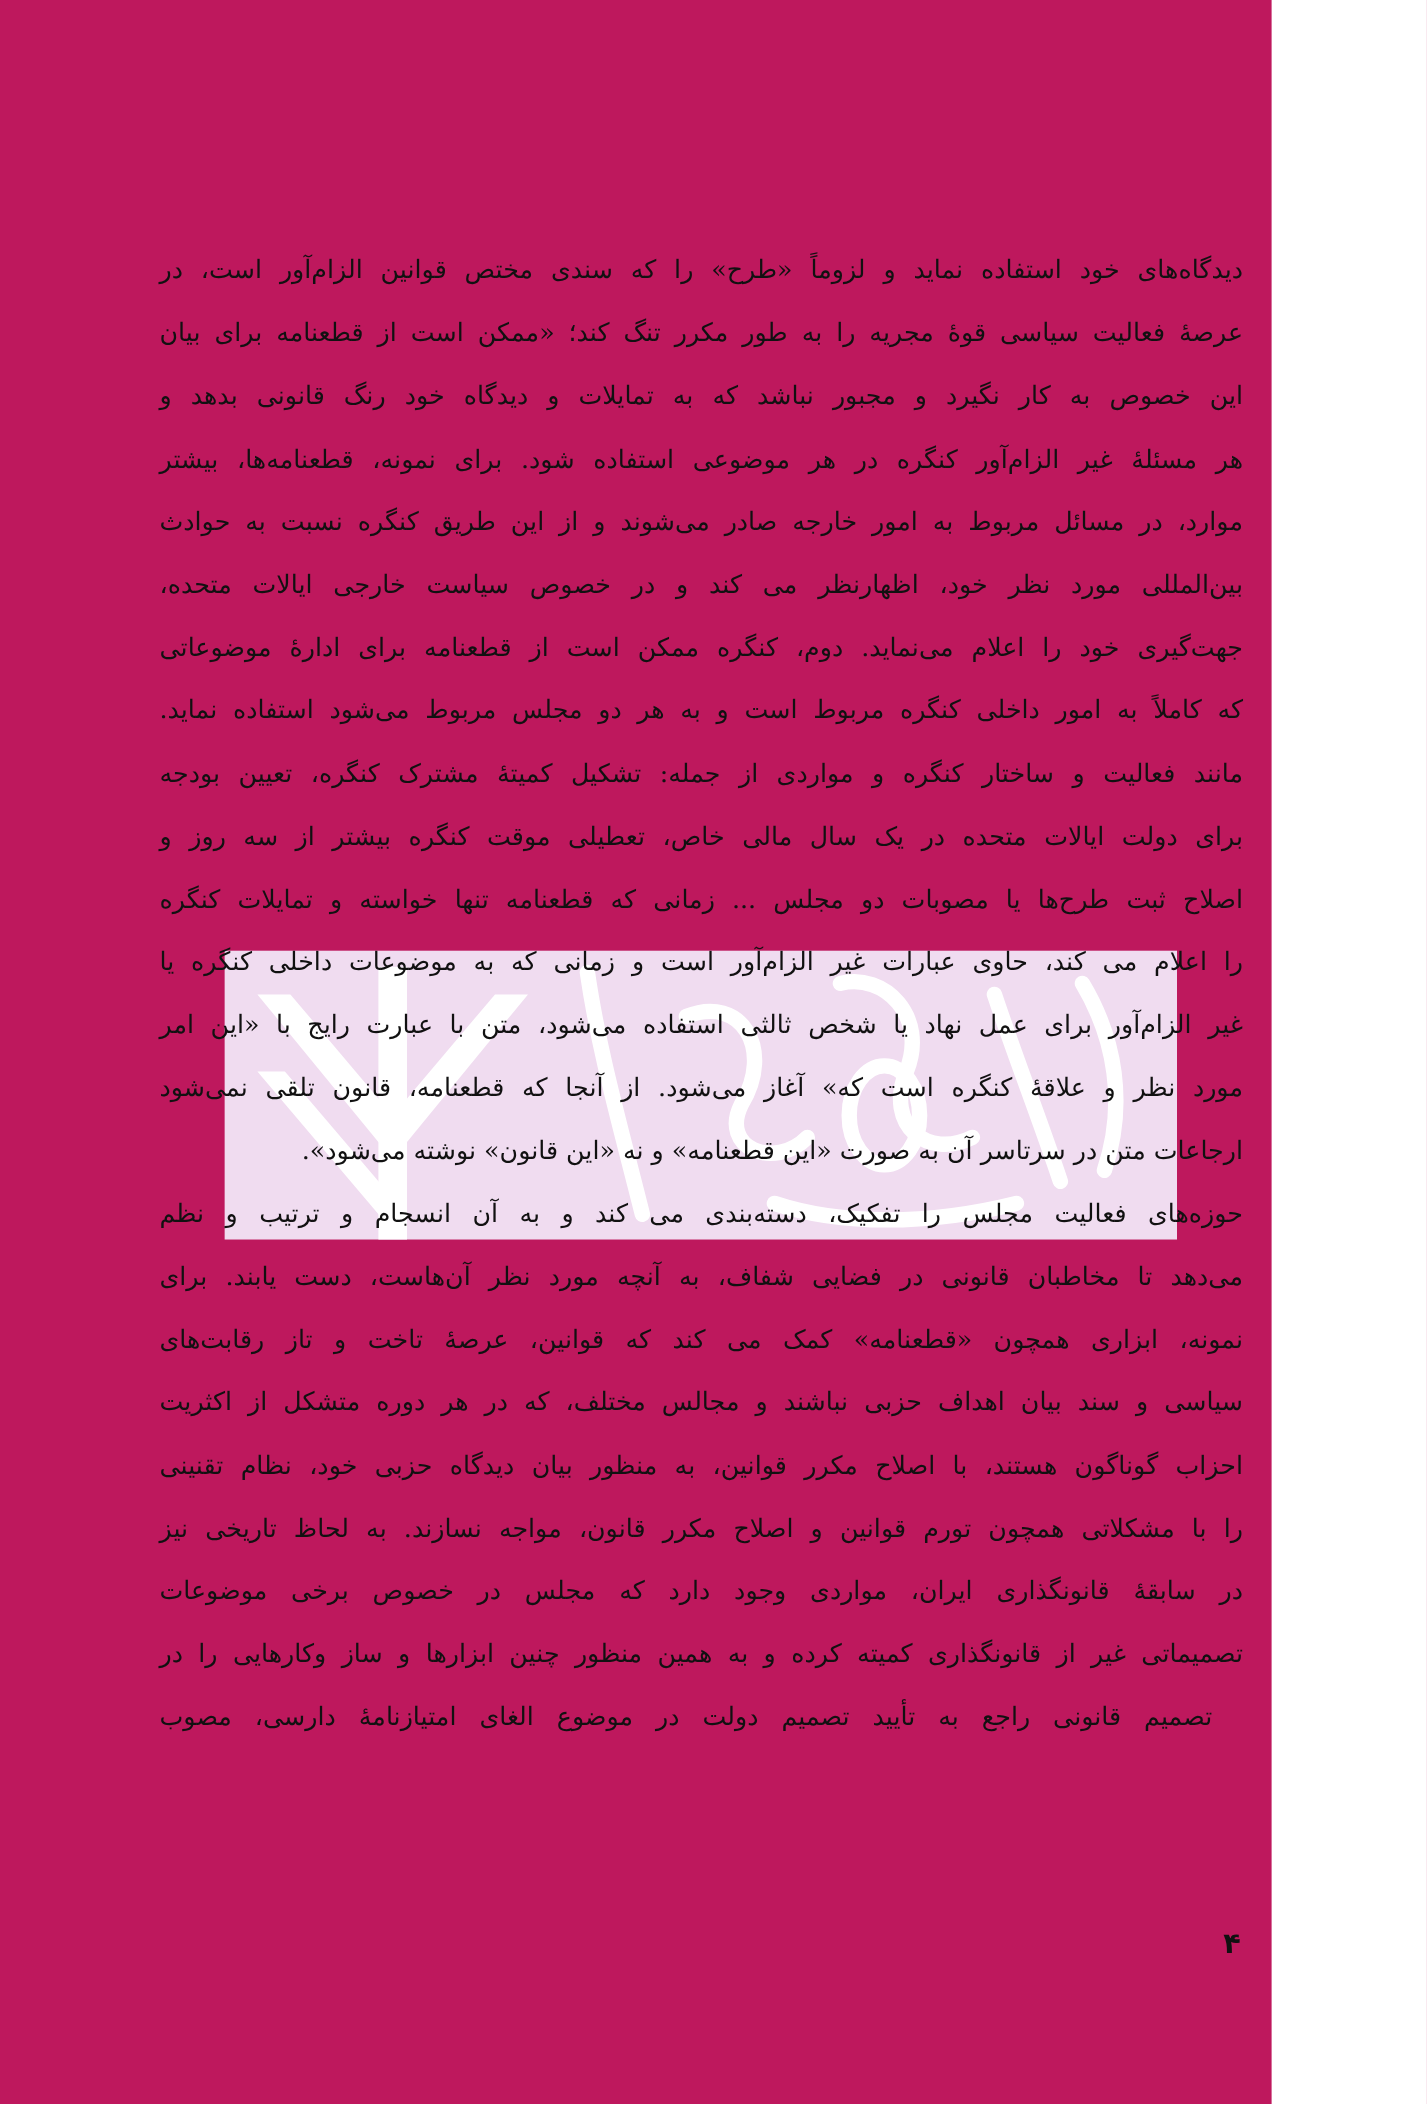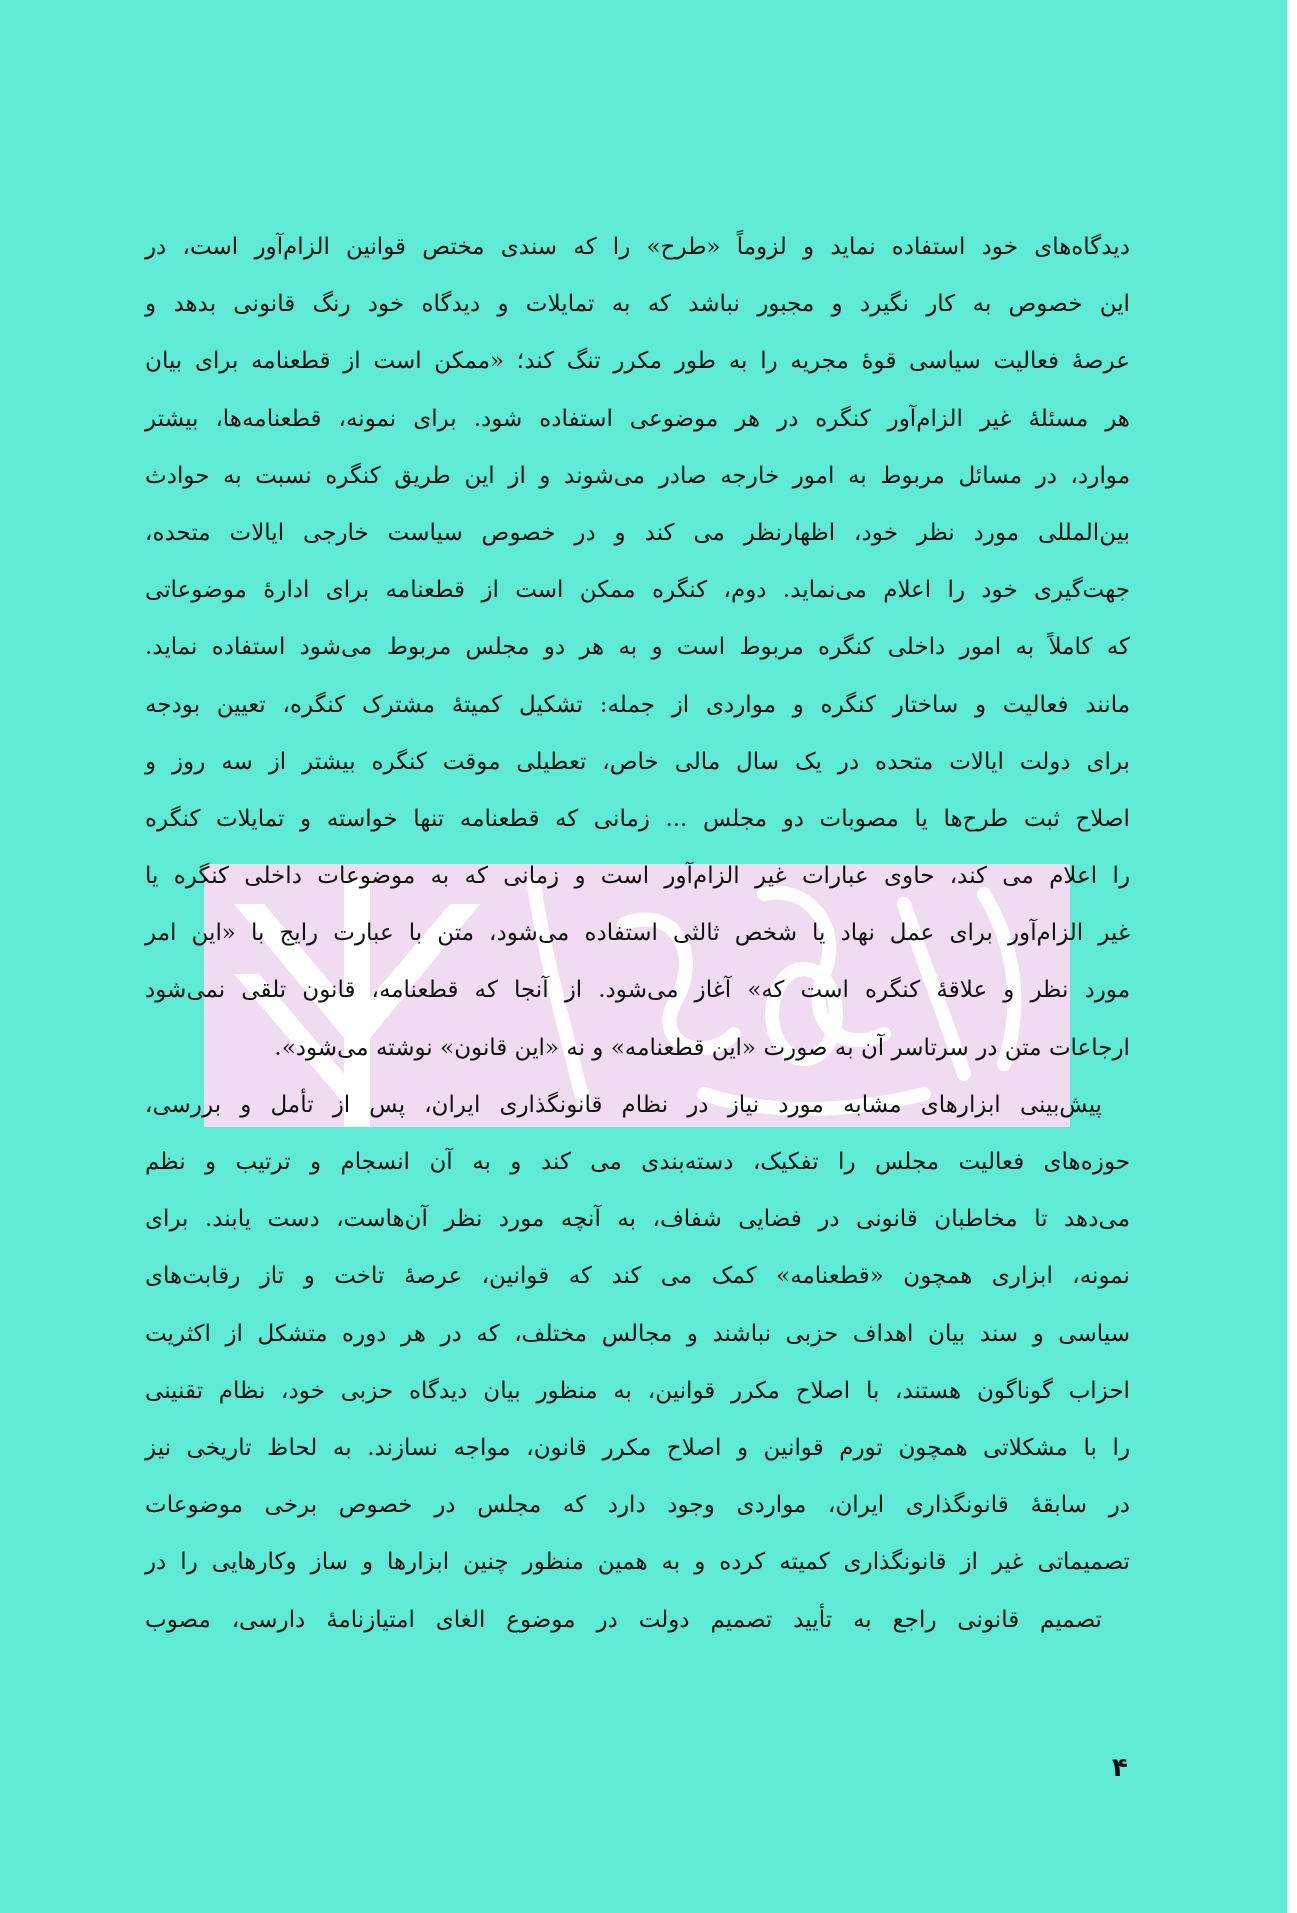--- a/index.html
+++ b/index.html
@@ -1,17 +1,17 @@
 <!DOCTYPE html>
 <html><head>
 <meta charset="utf-8">
 <style>
   html, body { margin: 0; padding: 0; background: #ffffff; }
   body { width: 1297px; height: 1913px; position: relative; overflow: hidden; }
-  .page { position: absolute; left: 0; top: 0; width: 1287px; height: 1913px; background: #5eead4; }
+  .page { position: absolute; left: 0; top: 0; width: 1156px; height: 1913px; background: #be185d; }
   .watermark { position: absolute; left: 204px; top: 864px; width: 866px; height: 263px; z-index: 0; }
   .watermark svg { width: 100%; height: 100%; display: block; }
   .text-block {
     position: absolute; left: 145px; top: 218px; width: 985px;
     direction: rtl; z-index: 1;
     font-family: "DejaVu Serif", "Liberation Serif", serif;
     font-size: 23px; color: #111111;
   }
   .line {
     height: 57.2px; line-height: 57.2px; white-space: nowrap;
@@ -49,37 +49,36 @@
         <path d="M700,40 C720,100 740,150 760,210"></path>
         <path d="M780,30 C810,80 820,140 800,200"></path>
         <path d="M500,230 C560,250 640,250 720,230"></path>
       </g>
     </svg>
   </div>
 
   <div class="text-block">
     <div>
       <div class="line">دیدگاه‌های خود استفاده نماید و لزوماً «طرح» را که سندی مختص قوانین الزام‌آور است، در</div>
+      <div class="line">عرصهٔ فعالیت سیاسی قوهٔ مجریه را به طور مکرر تنگ کند؛ «ممکن است از قطعنامه برای بیان</div>
       <div class="line">این خصوص به کار نگیرد و مجبور نباشد که به تمایلات و دیدگاه خود رنگ قانونی بدهد و</div>
-      <div class="line">عرصهٔ فعالیت سیاسی قوهٔ مجریه را به طور مکرر تنگ کند؛ «ممکن است از قطعنامه برای بیان</div>
       <div class="line">هر مسئلهٔ غیر الزام‌آور کنگره در هر موضوعی استفاده شود. برای نمونه، قطعنامه‌ها، بیشتر</div>
       <div class="line">موارد، در مسائل مربوط به امور خارجه صادر می‌شوند و از این طریق کنگره نسبت به حوادث</div>
       <div class="line">بین‌المللی مورد نظر خود، اظهارنظر می کند و در خصوص سیاست خارجی ایالات متحده،</div>
       <div class="line">جهت‌گیری خود را اعلام می‌نماید. دوم، کنگره ممکن است از قطعنامه برای ادارهٔ موضوعاتی</div>
       <div class="line">که کاملاً به امور داخلی کنگره مربوط است و به هر دو مجلس مربوط می‌شود استفاده نماید.</div>
       <div class="line">مانند فعالیت و ساختار کنگره و مواردی از جمله: تشکیل کمیتهٔ مشترک کنگره، تعیین بودجه</div>
       <div class="line">برای دولت ایالات متحده در یک سال مالی خاص، تعطیلی موقت کنگره بیشتر از سه روز و</div>
       <div class="line">اصلاح ثبت طرح‌ها یا مصوبات دو مجلس ... زمانی که قطعنامه تنها خواسته و تمایلات کنگره</div>
       <div class="line">را اعلام می کند، حاوی عبارات غیر الزام‌آور است و زمانی که به موضوعات داخلی کنگره یا</div>
       <div class="line">غیر الزام‌آور برای عمل نهاد یا شخص ثالثی استفاده می‌شود، متن با عبارت رایج با «این امر</div>
       <div class="line">مورد نظر و علاقهٔ کنگره است که» آغاز می‌شود. از آنجا که قطعنامه، قانون تلقی نمی‌شود</div>
       <div class="line last">ارجاعات متن در سرتاسر آن به صورت «این قطعنامه» و نه «این قانون» نوشته می‌شود».</div>
     </div>
     <div>
-      <div class="line indent">پیش‌بینی ابزارهای مشابه مورد نیاز در نظام قانونگذاری ایران، پس از تأمل و بررسی،</div>
       <div class="line">حوزه‌های فعالیت مجلس را تفکیک، دسته‌بندی می کند و به آن انسجام و ترتیب و نظم</div>
       <div class="line">می‌دهد تا مخاطبان قانونی در فضایی شفاف، به آنچه مورد نظر آن‌هاست، دست یابند. برای</div>
       <div class="line">نمونه، ابزاری همچون «قطعنامه» کمک می کند که قوانین، عرصهٔ تاخت و تاز رقابت‌های</div>
       <div class="line">سیاسی و سند بیان اهداف حزبی نباشند و مجالس مختلف، که در هر دوره متشکل از اکثریت</div>
       <div class="line">احزاب گوناگون هستند، با اصلاح مکرر قوانین، به منظور بیان دیدگاه حزبی خود، نظام تقنینی</div>
       <div class="line">را با مشکلاتی همچون تورم قوانین و اصلاح مکرر قانون، مواجه نسازند. به لحاظ تاریخی نیز</div>
       <div class="line">در سابقهٔ قانونگذاری ایران، مواردی وجود دارد که مجلس در خصوص برخی موضوعات</div>
       <div class="line">تصمیماتی غیر از قانونگذاری کمیته کرده و به همین منظور چنین ابزارها و ساز وکارهایی را در</div>
     </div>
     <div>

